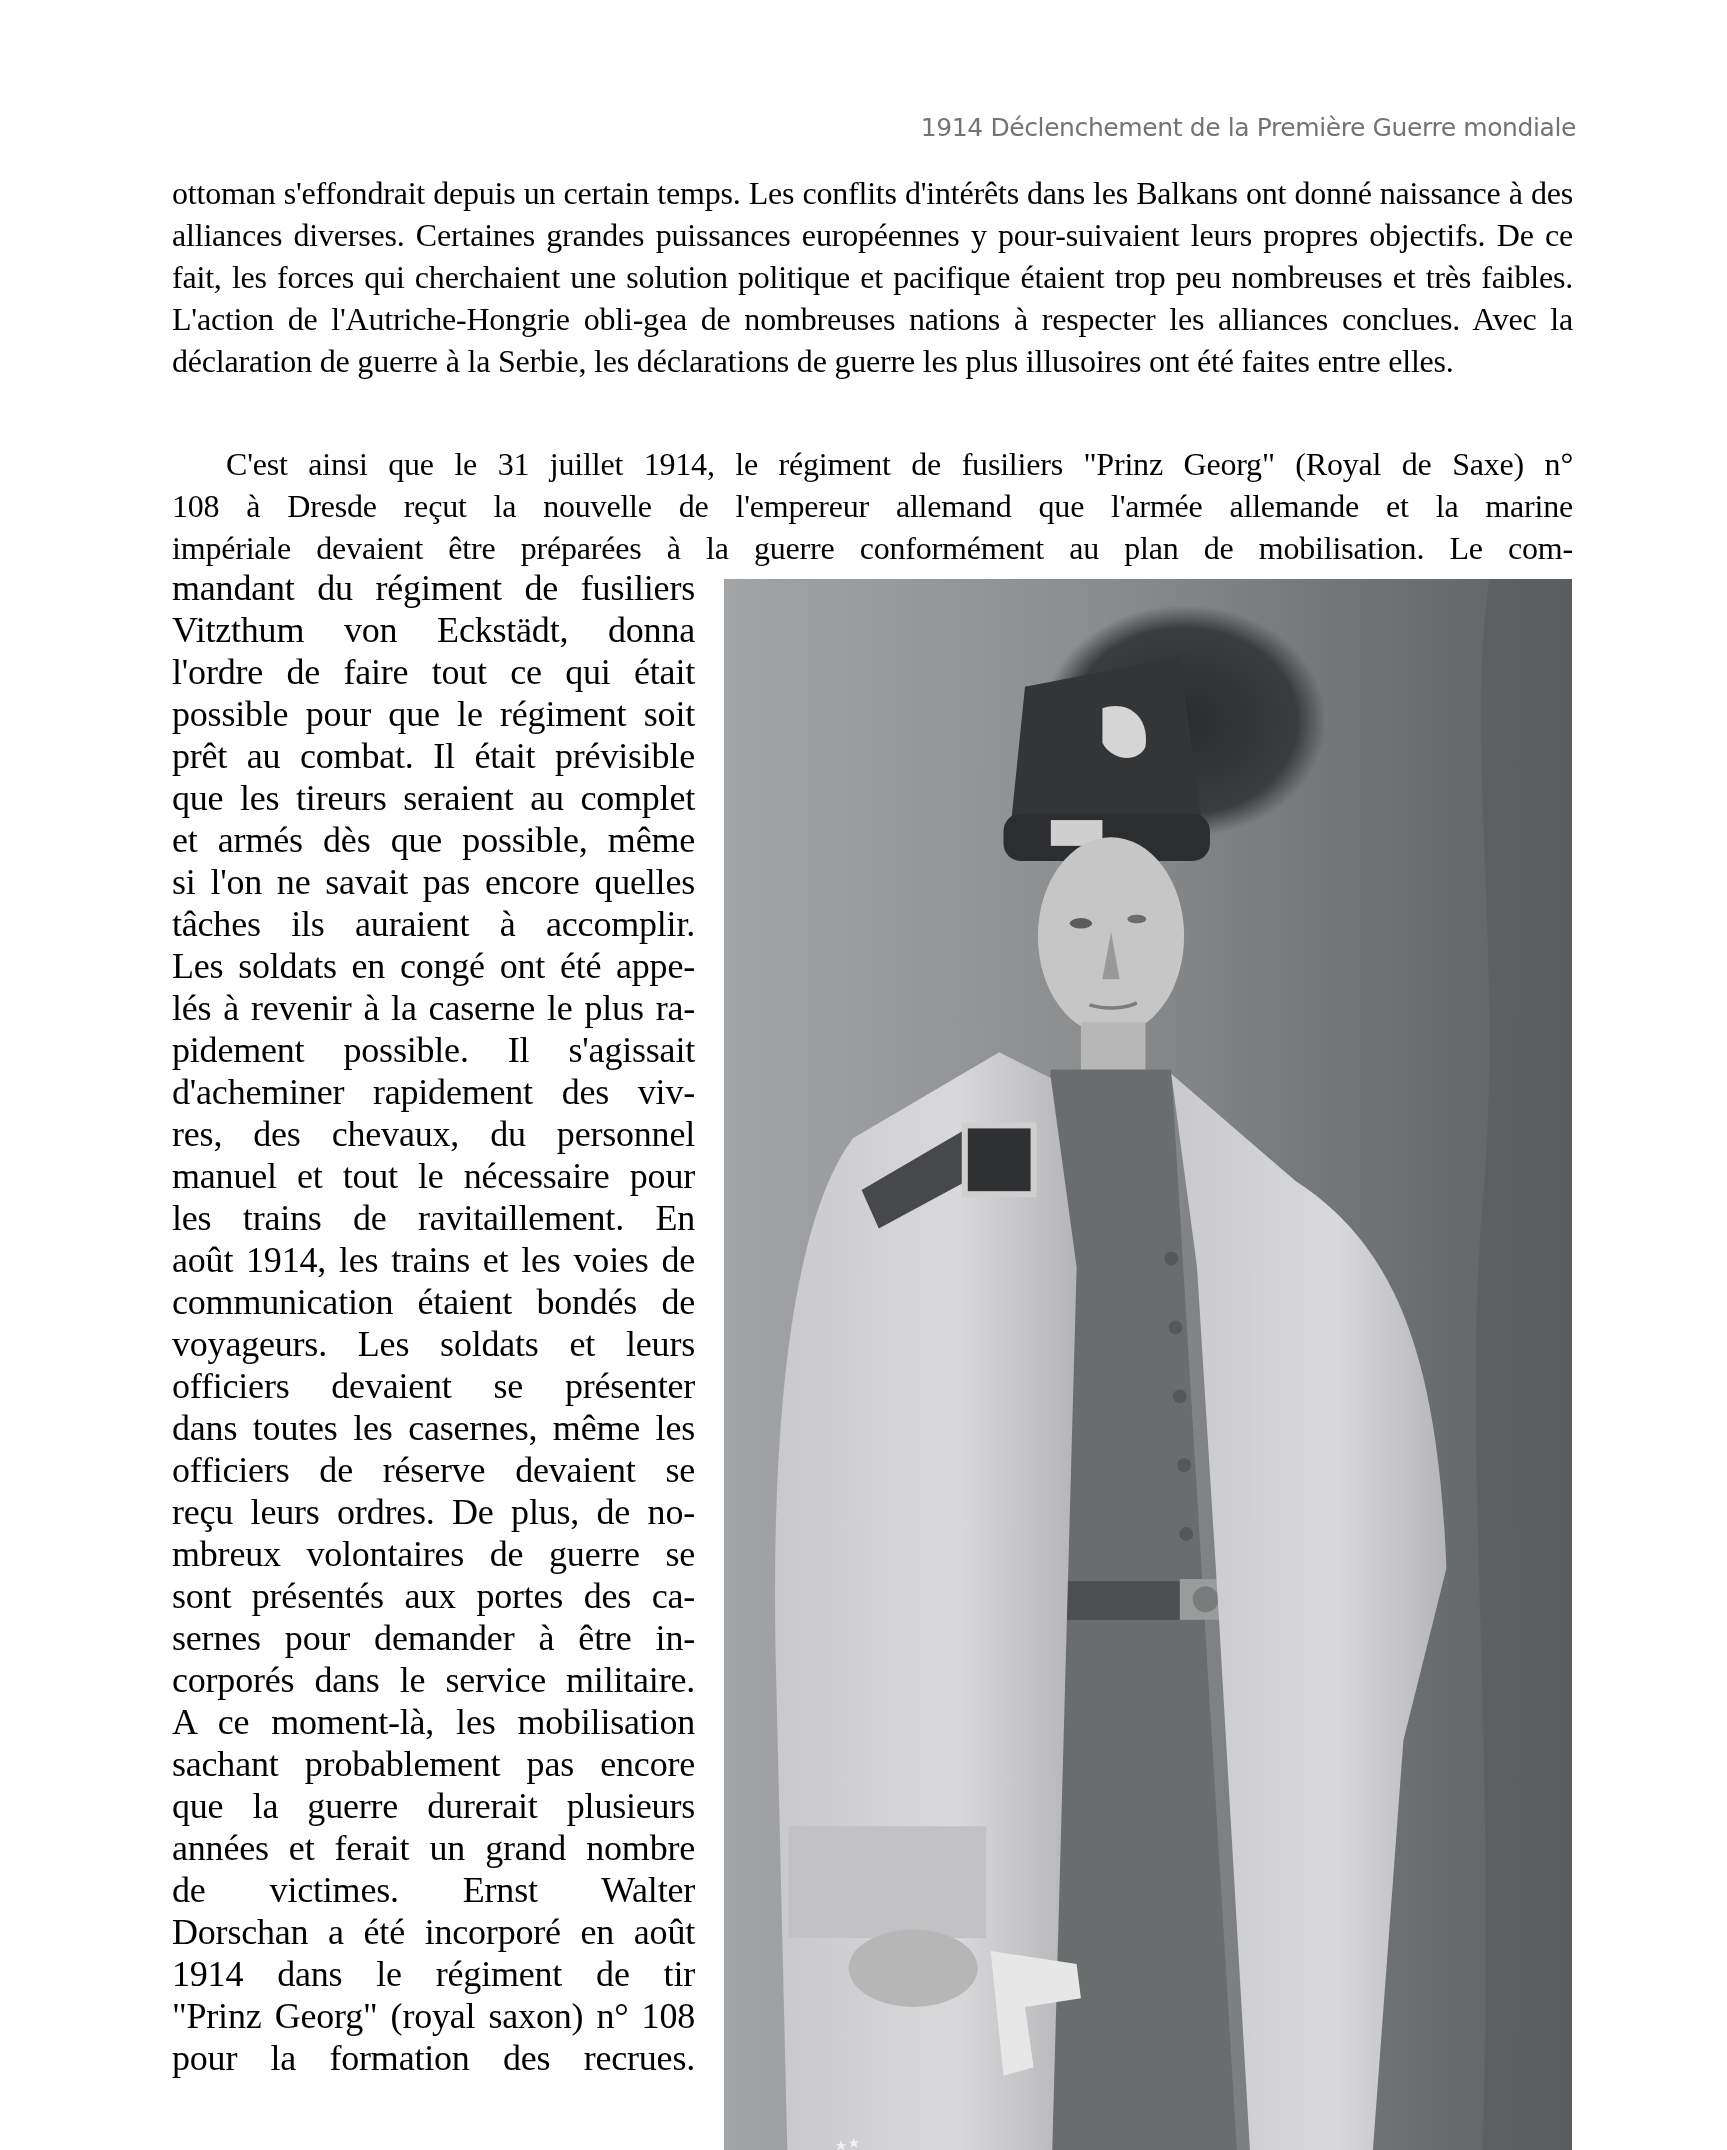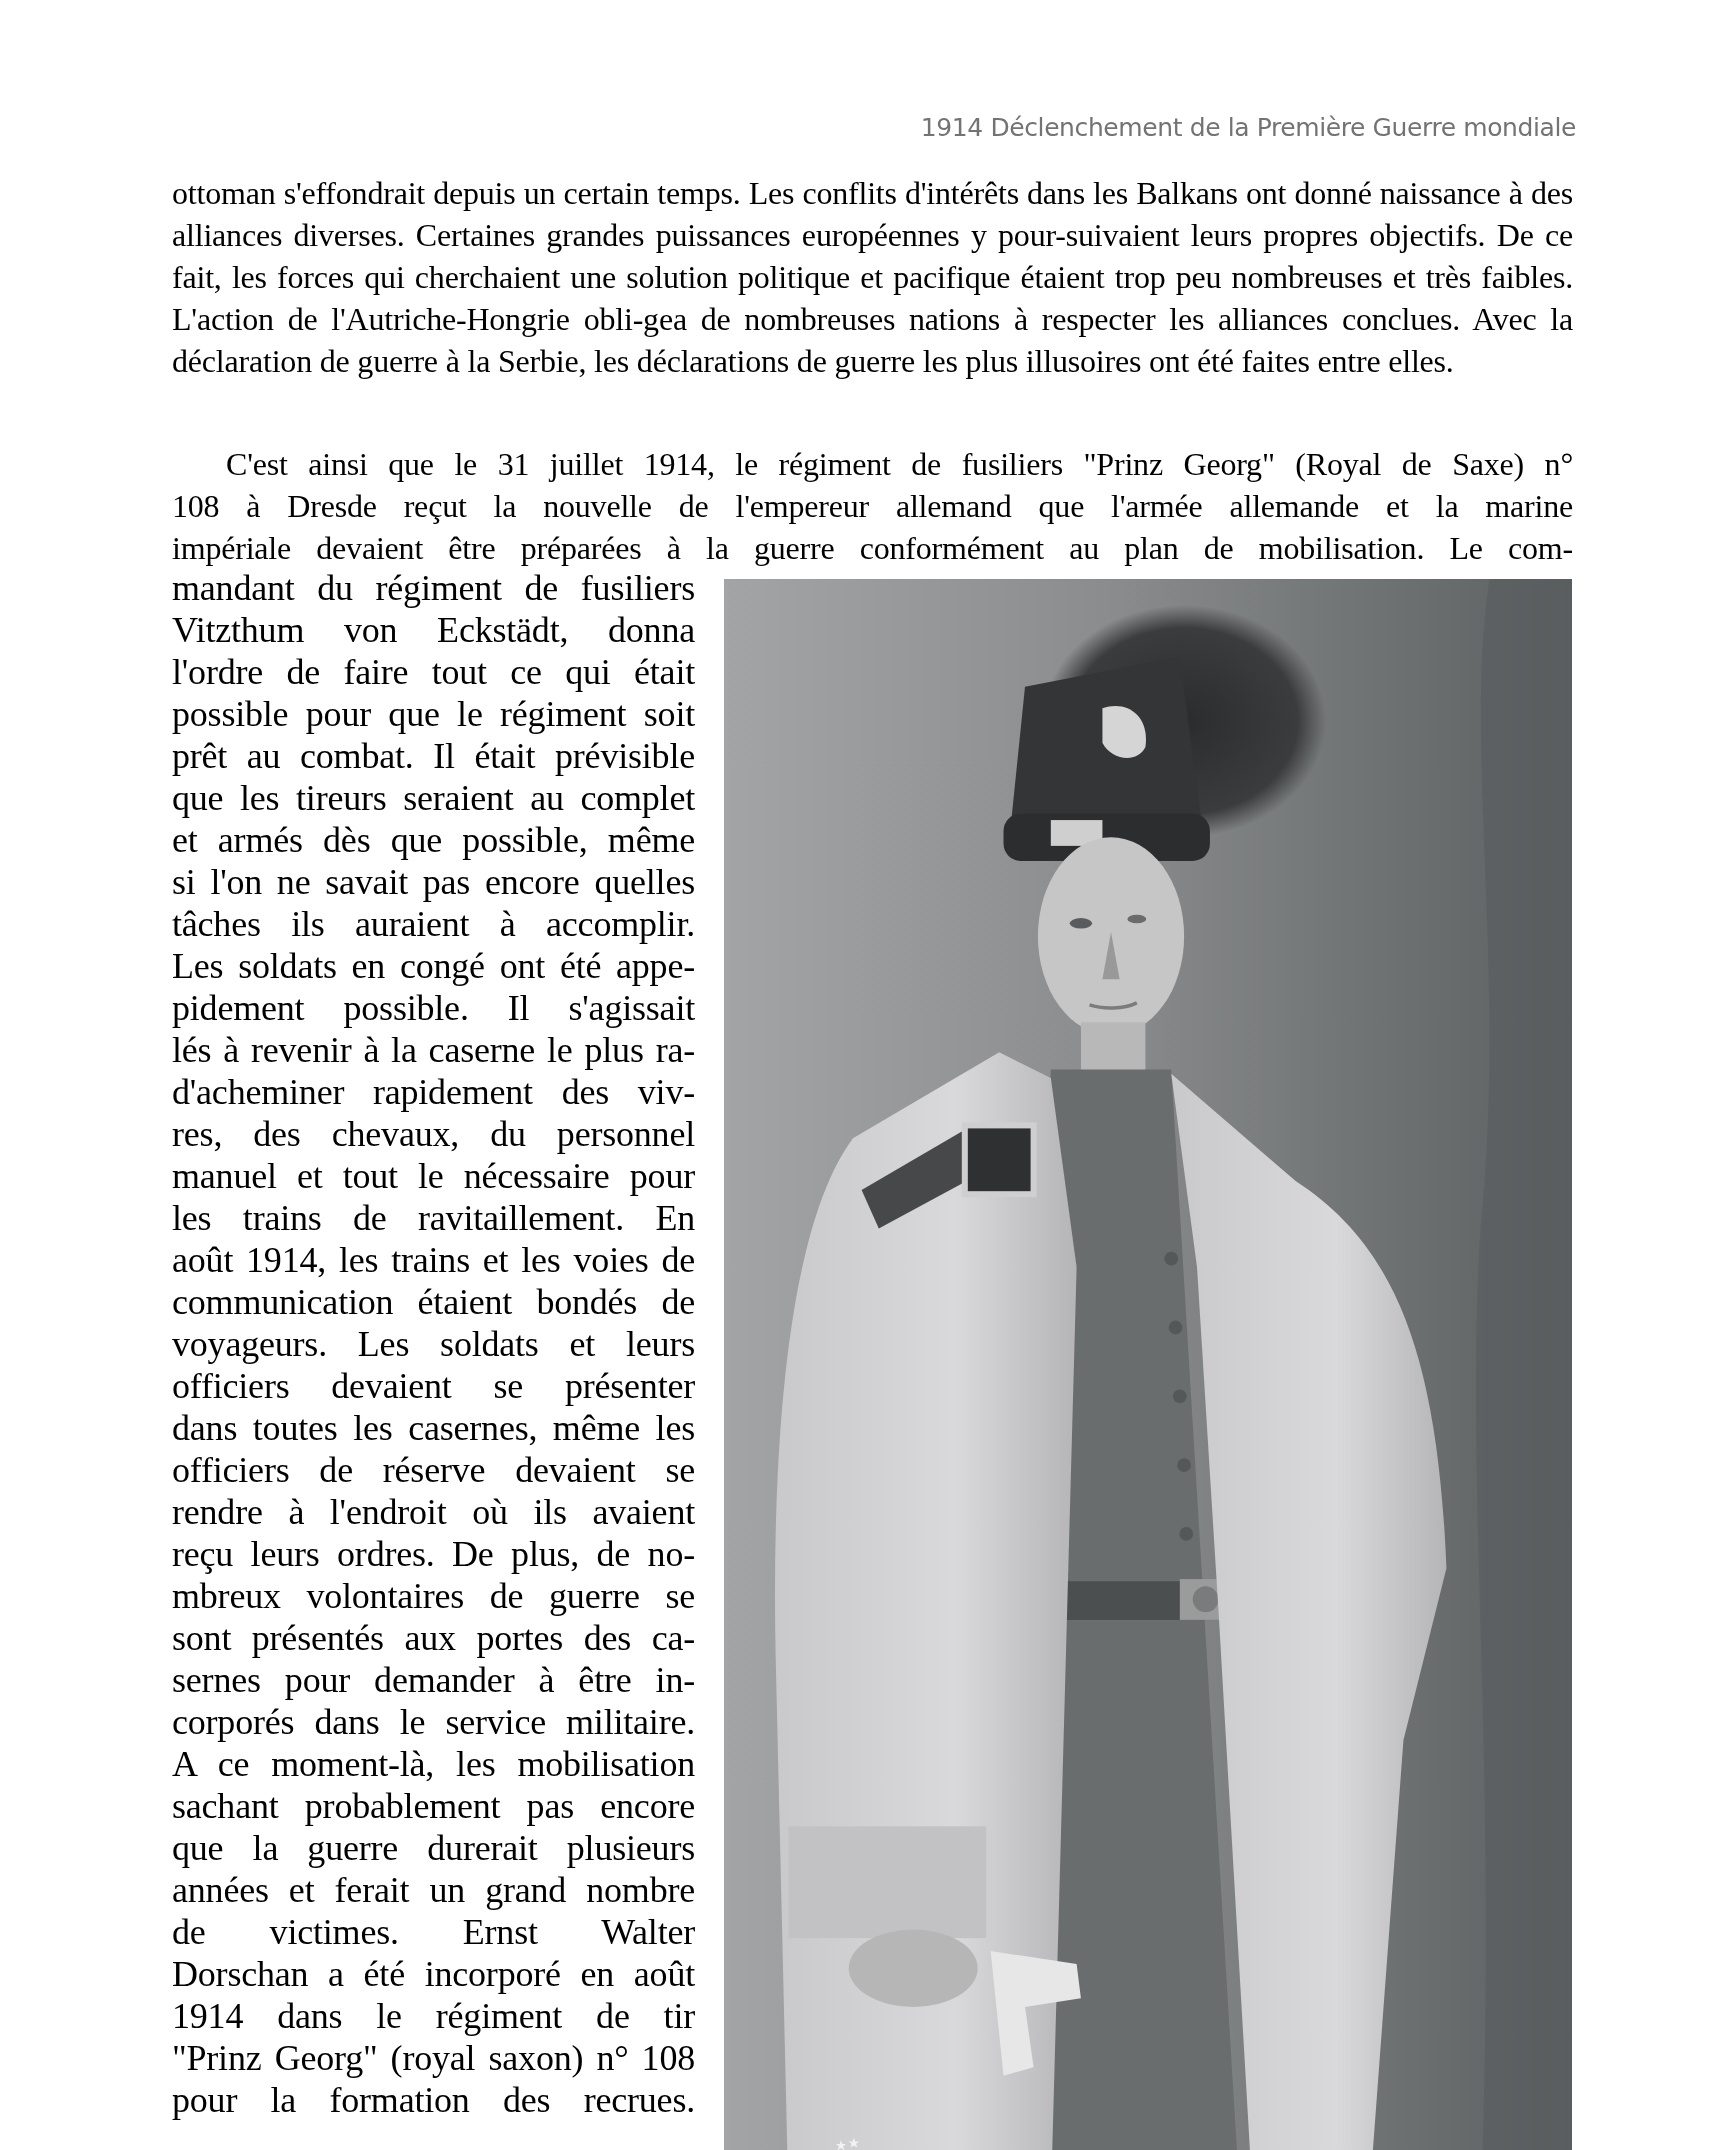--- a/index.html
+++ b/index.html
@@ -93,33 +93,32 @@
   <span class="line">mandant du régiment de fusiliers</span>
   <span class="line">Vitzthum von Eckstädt, donna</span>
   <span class="line">l'ordre de faire tout ce qui était</span>
   <span class="line">possible pour que le régiment soit</span>
   <span class="line">prêt au combat. Il était prévisible</span>
   <span class="line">que les tireurs seraient au complet</span>
   <span class="line">et armés dès que possible, même</span>
   <span class="line">si l'on ne savait pas encore quelles</span>
   <span class="line">tâches ils auraient à accomplir.</span>
   <span class="line">Les soldats en congé ont été appe-</span>
+  <span class="line">lés à revenir à la caserne le plus ra-</span>
   <span class="line">pidement possible. Il s'agissait</span>
-  <span class="line">lés à revenir à la caserne le plus ra-</span>
   <span class="line">d'acheminer rapidement des viv-</span>
   <span class="line">res, des chevaux, du personnel</span>
   <span class="line">manuel et tout le nécessaire pour</span>
   <span class="line">les trains de ravitaillement. En</span>
   <span class="line">août 1914, les trains et les voies de</span>
   <span class="line">communication étaient bondés de</span>
   <span class="line">voyageurs. Les soldats et leurs</span>
   <span class="line">officiers devaient se présenter</span>
   <span class="line">dans toutes les casernes, même les</span>
   <span class="line">officiers de réserve devaient se</span>
-  <span class="line">rendre à l'endroit où ils avaient</span>
   <span class="line">reçu leurs ordres. De plus, de no-</span>
   <span class="line">mbreux volontaires de guerre se</span>
   <span class="line">sont présentés aux portes des ca-</span>
   <span class="line">sernes pour demander à être in-</span>
   <span class="line">corporés dans le service militaire.</span>
   <span class="line">A ce moment-là, les mobilisation</span>
   <span class="line">sachant probablement pas encore</span>
   <span class="line">que la guerre durerait plusieurs</span>
   <span class="line">années et ferait un grand nombre</span>
   <span class="line">de victimes. Ernst Walter</span>

